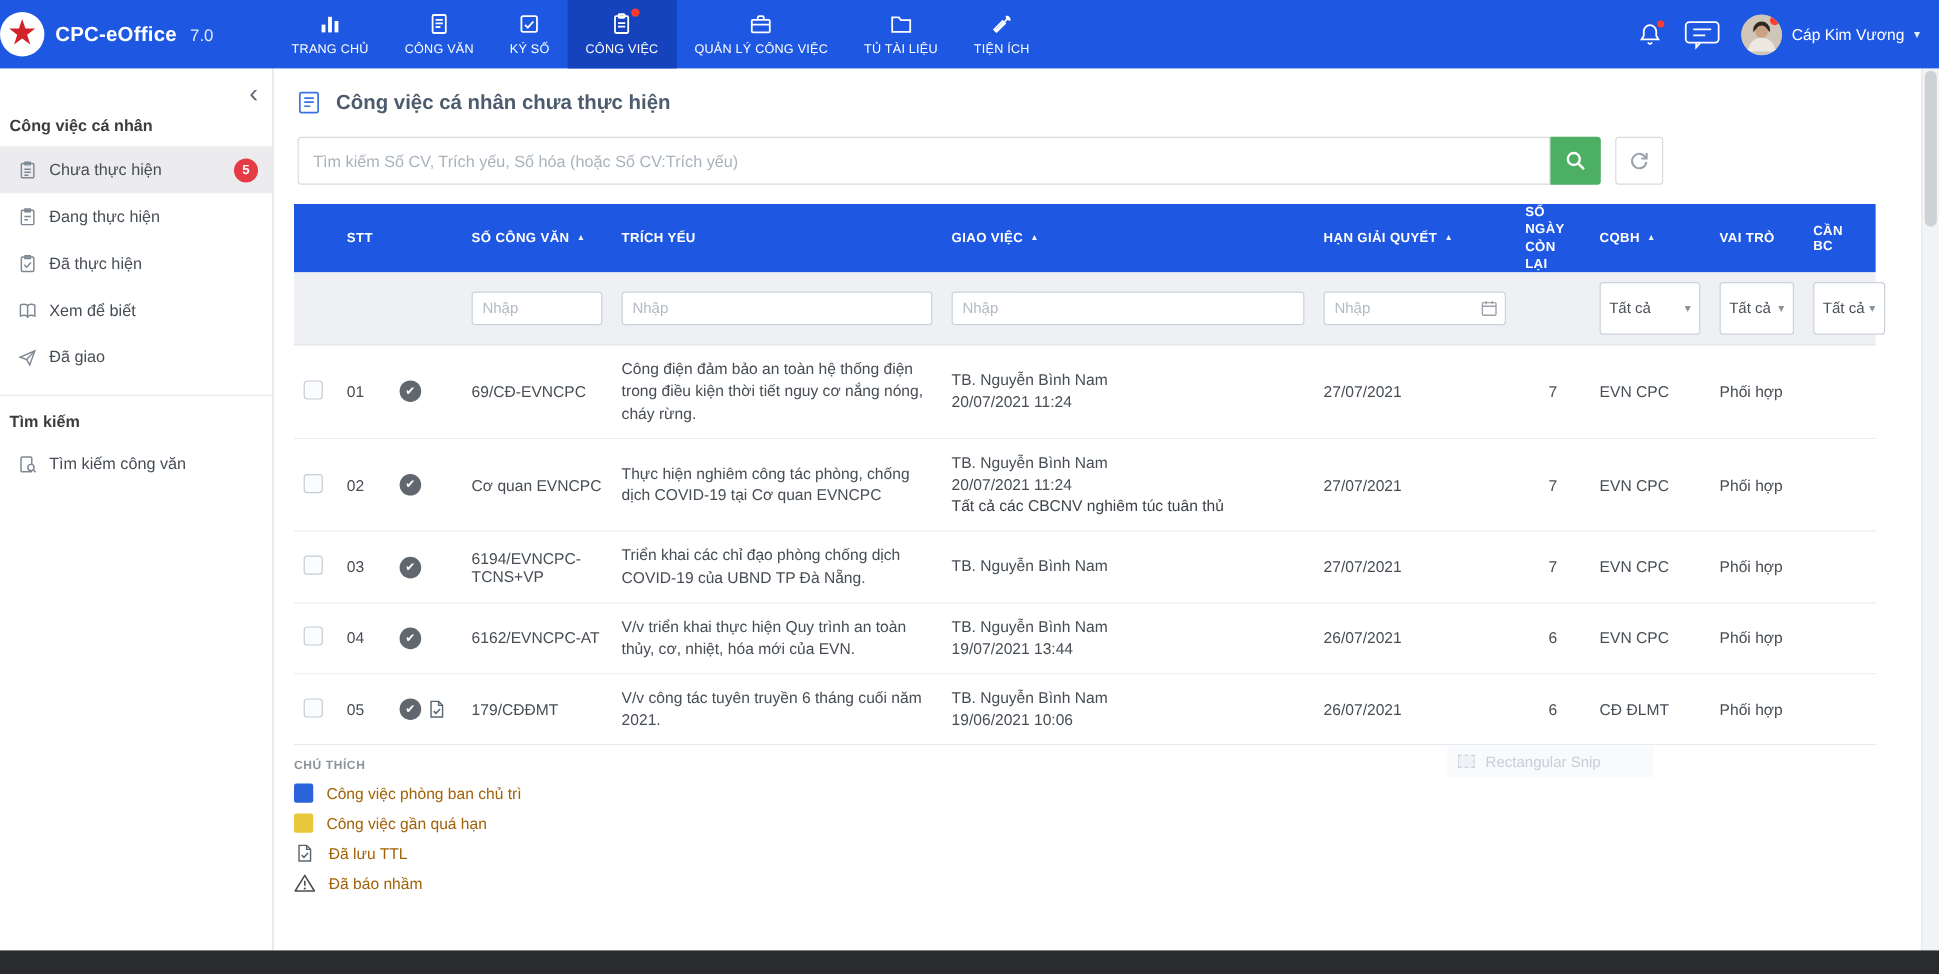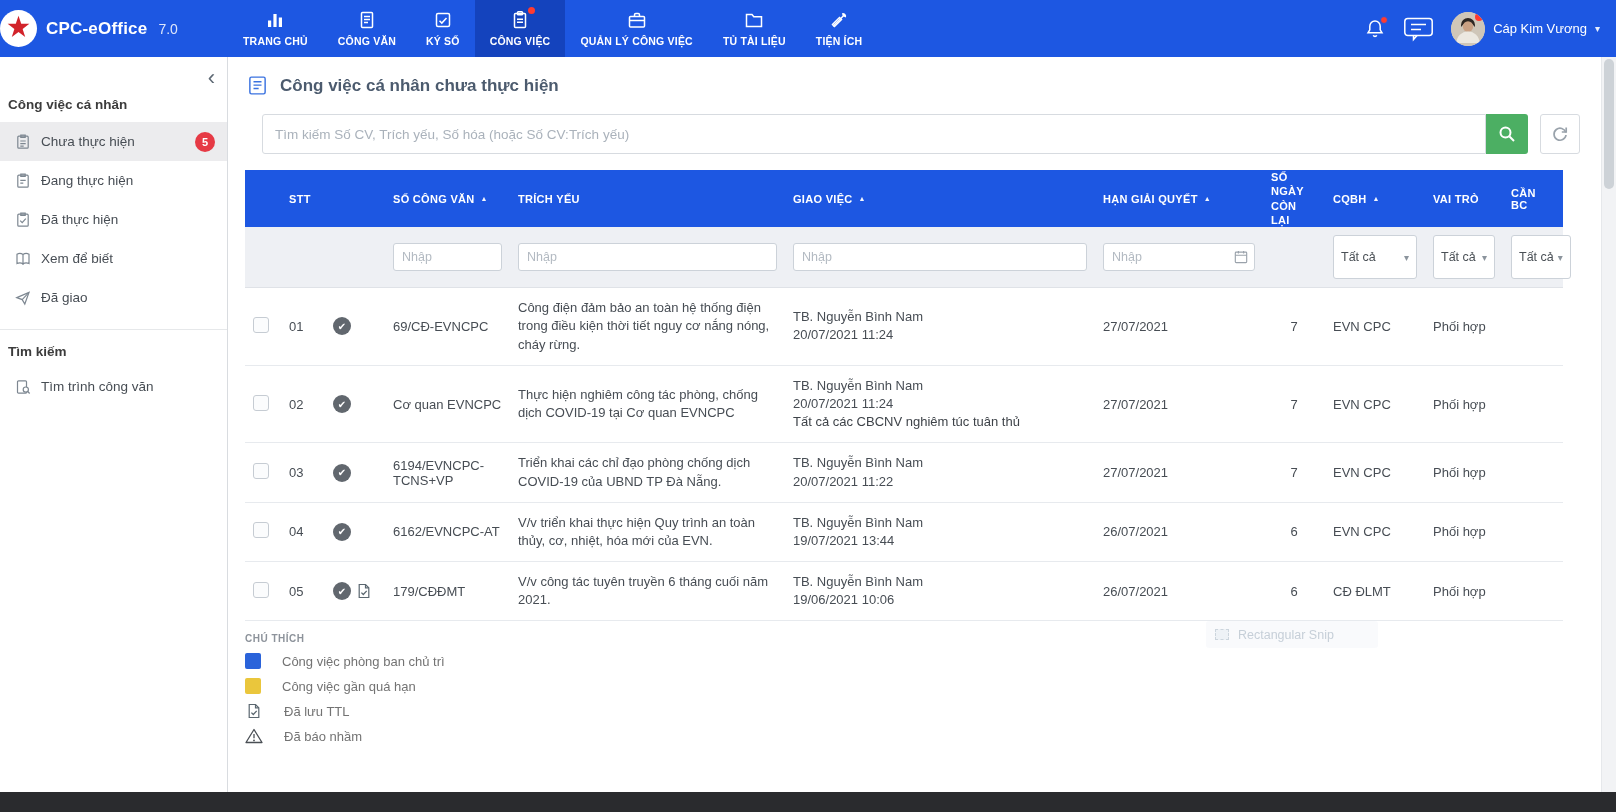--- a/index.html
+++ b/index.html
@@ -9,21 +9,21 @@
   
   .topbar{height:57px;background:#1d57e2;display:flex;align-items:stretch;color:#fff;position:relative;z-index:5}
   .brand{width:228px;flex:0 0 auto;display:flex;align-items:center;gap:9px;padding-left:0;cursor:pointer}
   .logo{width:37px;height:37px;border-radius:50%;background:#fff;display:flex;align-items:center;justify-content:center;flex:0 0 auto}
   .brand-name{font-size:17px;font-weight:700;letter-spacing:.2px}
   .brand-ver{font-size:14px;opacity:.85;margin-left:2px}
   .mainnav{display:flex;align-items:stretch}
   .nav-item{display:flex;flex-direction:column;align-items:center;justify-content:center;gap:5px;padding:0 15px;cursor:pointer;position:relative}
   .nav-item.active{background:#1443bd}
   .nic{position:relative;height:20px;display:flex;align-items:center}
-  .nlabel{font-size:10.5px;font-weight:700;letter-spacing:.2px;white-space:nowrap}
+  .nlabel{font-size:10.5px;font-weight:400;letter-spacing:.2px;white-space:nowrap}
   .reddot{position:absolute;top:-3px;right:-5px;width:7px;height:7px;border-radius:50%;background:#ff3b30}
   .top-right{margin-left:auto;display:flex;align-items:center;gap:17px;padding-right:16px}
   .icon-btn{position:relative;display:flex;cursor:pointer}
   .bell-dot{position:absolute;top:-2px;right:-2px;width:8px;height:8px;background:#ff3b30;border-radius:50%;border:1.5px solid #1d57e2}
   .user{display:flex;align-items:center;gap:8px;cursor:pointer}
   .avatar{width:34px;height:34px;border-radius:50%;overflow:hidden;position:relative;flex:0 0 auto;background:#d8cfc0}
   .uname{font-size:13px;white-space:nowrap}
   .uchev{font-size:10px;opacity:.9}
 
   
@@ -34,21 +34,21 @@
   .sb-item{height:39px;display:flex;align-items:center;gap:10px;padding:0 12px 0 15px;font-size:13.5px;color:#474d54;cursor:pointer}
   .sb-item.active{background:#ececee}
   .sic{display:flex;width:16px;flex:0 0 16px}
   .sb-badge{margin-left:auto;min-width:20px;height:20px;border-radius:10px;background:#e63a45;color:#fff;font-size:11px;font-weight:700;display:flex;align-items:center;justify-content:center;padding:0 5px}
   .sb-divider{border-top:1px solid #e6e8ea;margin-top:12px}
 
   
   .main{position:absolute;left:229px;top:57px;right:15px;bottom:20px;background:#fff;overflow:hidden;padding-left:16px}
   .page-head{display:flex;align-items:center;gap:12px;padding:18px 0 4px 2px}
   .page-title{font-size:17px;color:#4c5b6e}
-  .search-row{display:flex;align-items:center;margin:14px 17px 16px;width:1318px}
+  .search-row{display:flex;align-items:center;margin:14px 3px 16px;width:1138px}
   .search-input{flex:1;height:40px;border:1px solid #d7dbe0;border-radius:3px 0 0 3px;padding:0 12px;font-size:13.5px;color:#333;outline:none;background:#fff}
   .search-input::placeholder{color:#aab2bb}
   .search-btn{width:42px;height:40px;background:#4caf63;border:none;border-radius:0 3px 3px 0;display:flex;align-items:center;justify-content:center;cursor:pointer}
   .refresh-btn{width:40px;height:40px;margin-left:12px;background:#fff;border:1px solid #d7dbe0;border-radius:3px;display:flex;align-items:center;justify-content:center;cursor:pointer}
 
   
   .table{width:1318px;font-size:13px}
   .col{padding:0 8px}
   .c-cb{flex:0 0 36px}.c-stt{flex:0 0 44px}.c-status{flex:0 0 60px}.c-socv{flex:0 0 125px}
   .c-trich{flex:0 0 275px}.c-giao{flex:0 0 310px}.c-han{flex:0 0 168px}.c-ngay{flex:0 0 62px}
@@ -69,21 +69,21 @@
   .trow .c-trich,.trow .c-giao{line-height:1.4}
   .note{color:#3e4349}
   .body.c-ngay{text-align:center}
   .cb{width:16px;height:16px;border:1px solid #c6ccd3;border-radius:3px;background:#fbfcfd;display:inline-block;cursor:pointer}
   .chk{width:18px;height:18px;border-radius:50%;background:#61676e;color:#fff;font-size:10px;display:inline-flex;align-items:center;justify-content:center;flex:0 0 18px}
   .st-wrap{display:flex;align-items:center;gap:5px}
 
   
   .legend{margin-top:12px;width:1318px}
   .legend-title{font-size:10px;color:#8d939b;letter-spacing:.5px;font-weight:700}
-  .legend-item{display:flex;align-items:center;gap:21px;margin-top:9px;font-size:13px;color:#737373}
+  .legend-item{display:flex;align-items:center;gap:11px;margin-top:9px;font-size:13px;color:#a16207}
   .swatch{width:16px;height:16px;border-radius:2px;flex:0 0 16px}
   .lg-ic{width:18px;display:flex;justify-content:center;flex:0 0 18px}
 
   
   .snip{position:absolute;left:1206px;top:621px;width:172px;height:27px;background:rgba(248,250,252,.92);border-radius:3px;display:flex;align-items:center;gap:9px;padding:0 9px;color:#c6cfd8;font-size:12.5px;z-index:3}
   .snip-ic{width:14px;height:11px;border:1px dashed #ccd5dd;background:#eef2f6;flex:0 0 14px}
   .scrollbar{position:absolute;top:57px;right:0;width:15px;bottom:20px;background:#f2f3f5;border-left:1px solid #e6e8eb;z-index:4}
   .thumb{position:absolute;top:2px;left:2px;right:2px;height:130px;background:#cdd2d7;border-radius:6px}
   .bottom-strip{position:absolute;left:0;right:0;bottom:0;height:20px;background:#2a2b2e;z-index:7}
 </style>
@@ -261,21 +261,21 @@
   <div class="sb-title2">Tìm kiếm</div>
 
   <div class="sb-item">
     <span class="sic">
       <svg width="16" height="16" viewBox="0 0 16 16" fill="none" stroke="#7d8791" stroke-width="1.2">
           <rect x="2.5" y="1.8" width="9" height="12.4" rx="1"></rect>
           <circle cx="10.8" cy="10.6" r="2.6" fill="#fff"></circle>
           <path d="M12.7 12.5l2 2"></path>
         </svg>
     </span>
-    <span>Tìm trình công văn</span>
+    <span>Tìm kiếm công văn</span>
   </div>
 </aside>
 
 <main class="main">
   <div class="page-head">
     <span style="display:flex">
       <svg width="21" height="21" viewBox="0 0 22 22" fill="none" stroke="#3a72e0" stroke-width="1.5">
           <rect x="3" y="2.2" width="16" height="17.6" rx="1.6"></rect>
           <path d="M6.8 7h8.4M6.8 10.6h8.4M6.8 14.2h5.4"></path>
         </svg>
@@ -414,21 +414,20 @@
         <div class="trow">
           <div class="col c-cb"><span class="cb"></span></div>
           <div class="col c-stt">03</div>
           <div class="col c-status st-wrap">
             <span class="chk">✔</span>
           </div>
           <div class="col c-socv">6194/EVNCPC-TCNS+VP</div>
           <div class="col c-trich">Triển khai các chỉ đạo phòng chống dịch COVID-19 của UBND TP Đà Nẵng.</div>
           <div class="col c-giao">
             <div>TB. Nguyễn Bình Nam</div>
-            <div>20/07/2021 11:22</div>
           </div>
           <div class="col c-han">27/07/2021</div>
           <div class="col c-ngay body">7</div>
           <div class="col c-cqbh">EVN CPC</div>
           <div class="col c-vt">Phối hợp</div>
           <div class="col c-bc"></div>
         </div>
         <div class="trow">
           <div class="col c-cb"><span class="cb"></span></div>
           <div class="col c-stt">04</div>

